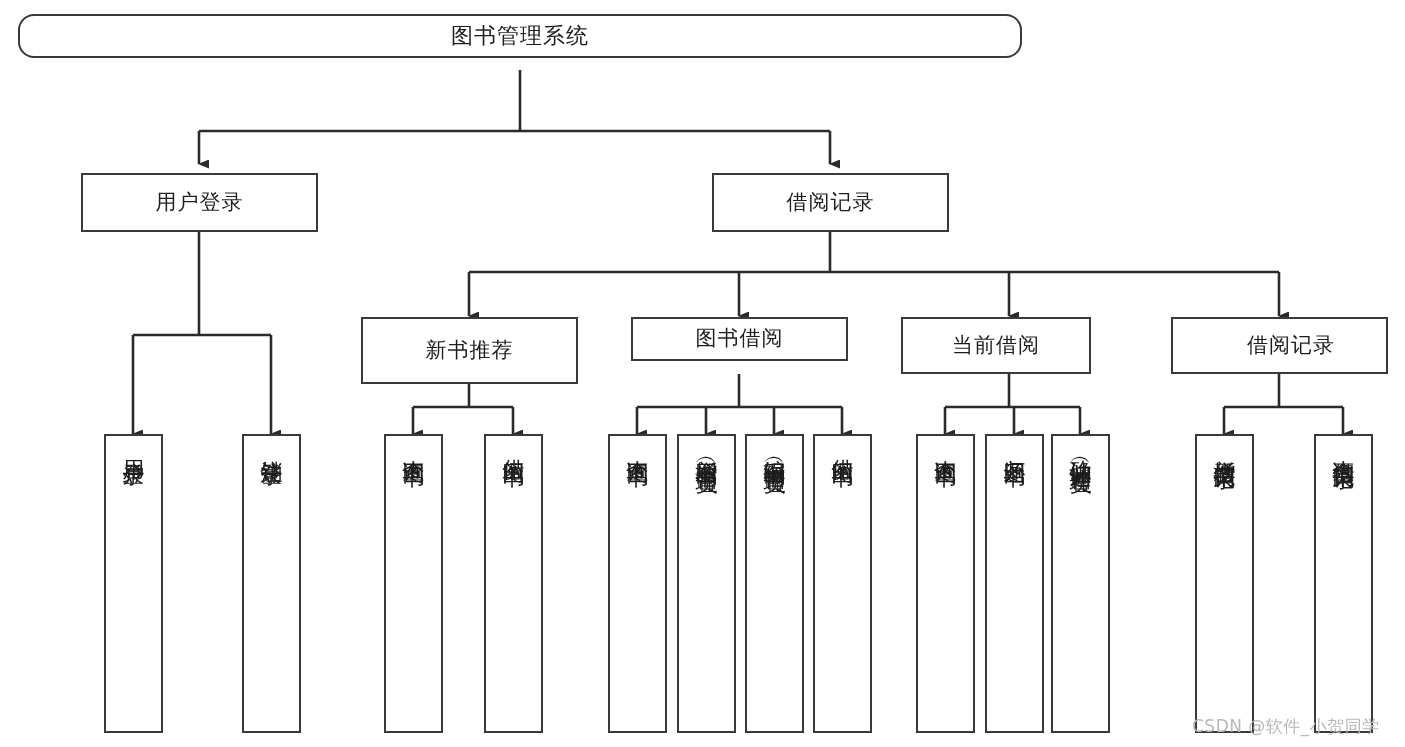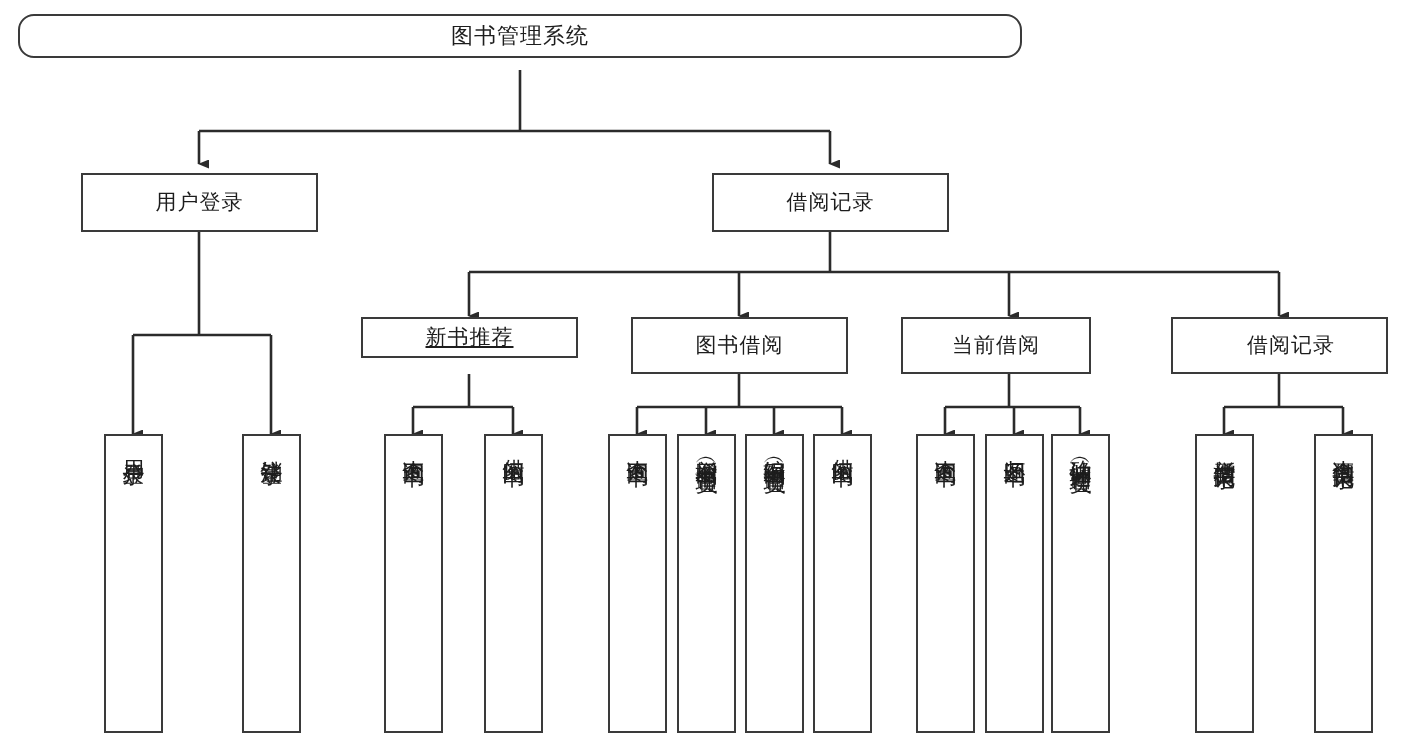--- a/index.html
+++ b/index.html
@@ -129,24 +129,24 @@
     <span>图书管理系统</span>
   </div>
 
   <div class="node h" style="left:81px; top:173px; width:237px; height:59px;">
     <span>用户登录</span>
   </div>
   <div class="node h" style="left:712px; top:173px; width:237px; height:59px;">
     <span>借阅记录</span>
   </div>
 
-  <div class="node h" style="left:361px; top:317px; width:217px; height:41px;text-decoration:underline;">
+  <div class="node h" style="left:361px; top:317px; width:217px; height:67px;">
     <span>新书推荐</span>
   </div>
-  <div class="node h" style="left:631px; top:317px; width:217px; height:57px;">
+  <div class="node h" style="left:631px; top:317px; width:217px; height:44px;">
     <span>图书借阅</span>
   </div>
   <div class="node h" style="left:901px; top:317px; width:190px; height:57px;">
     <span>当前借阅</span>
   </div>
   <div class="node h" style="left:1171px; top:317px; width:217px; height:57px;padding-left:23px;">
     <span>借阅记录</span>
   </div>
 
   <div class="node v" style="left:104px; top:434px; width:59px; height:299px;">
@@ -186,14 +186,15 @@
     <span class="vtext">确认归还（管理员）</span>
   </div>
 
   <div class="node v" style="left:1195px; top:434px; width:59px; height:299px;">
     <span class="vtext">新增借阅记录</span>
   </div>
   <div class="node v" style="left:1314px; top:434px; width:59px; height:299px;">
     <span class="vtext">查询借阅记录</span>
   </div>
 
+  <div class="watermark" style="left:1192px; top:715px;">CSDN @软件_小贺同学</div>
 
 </div>
 
 </body></html>

